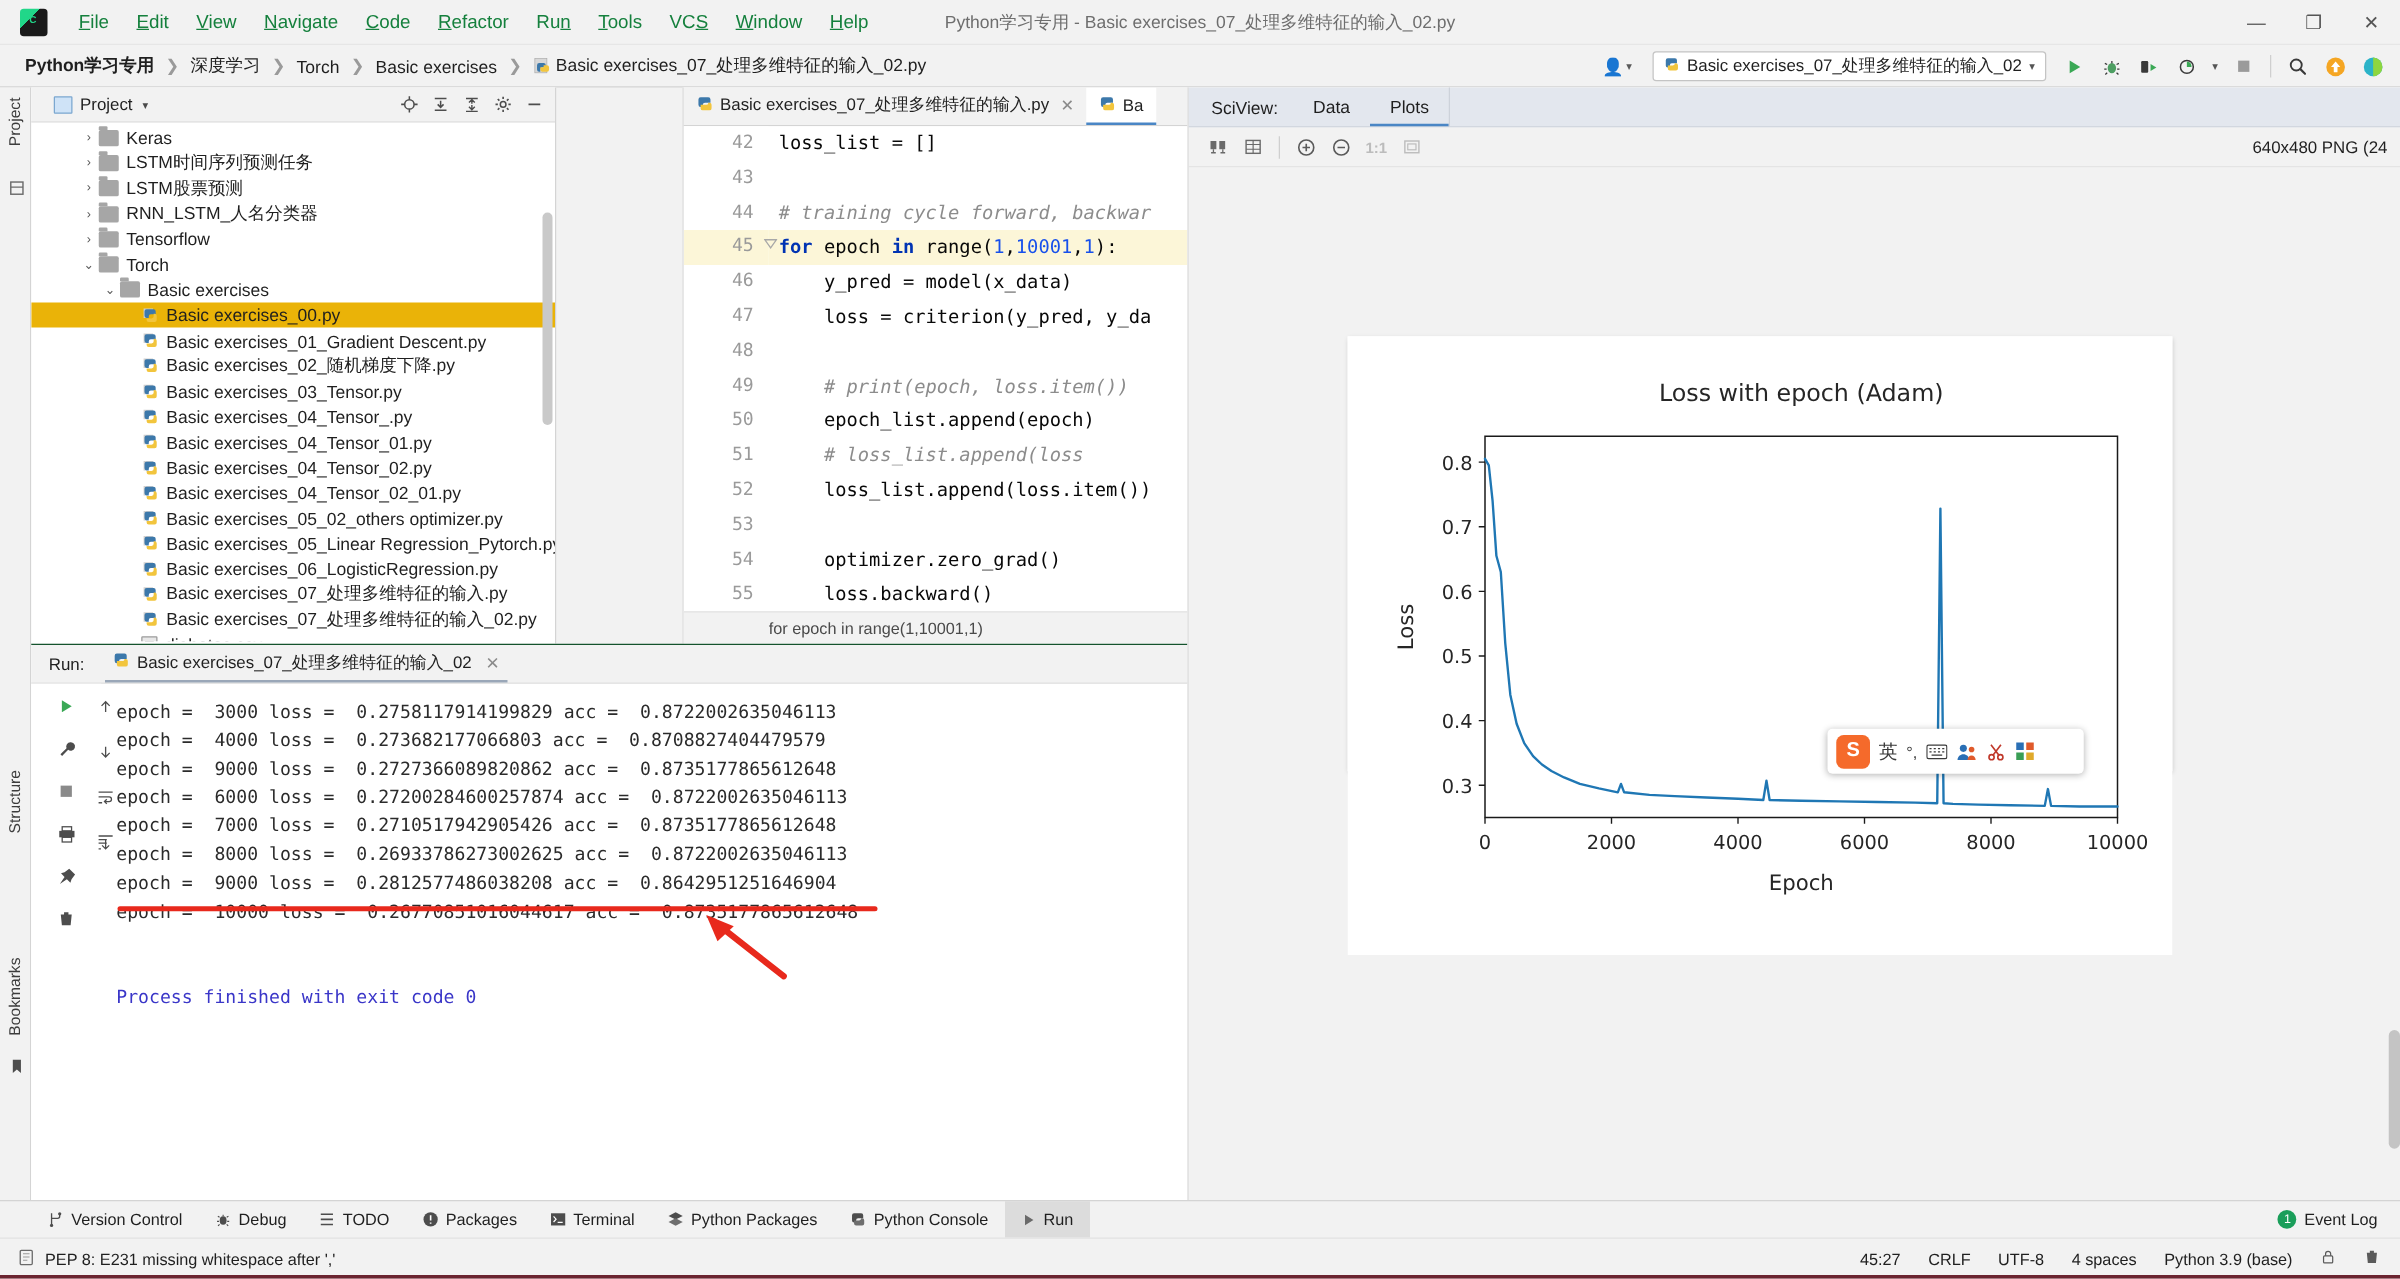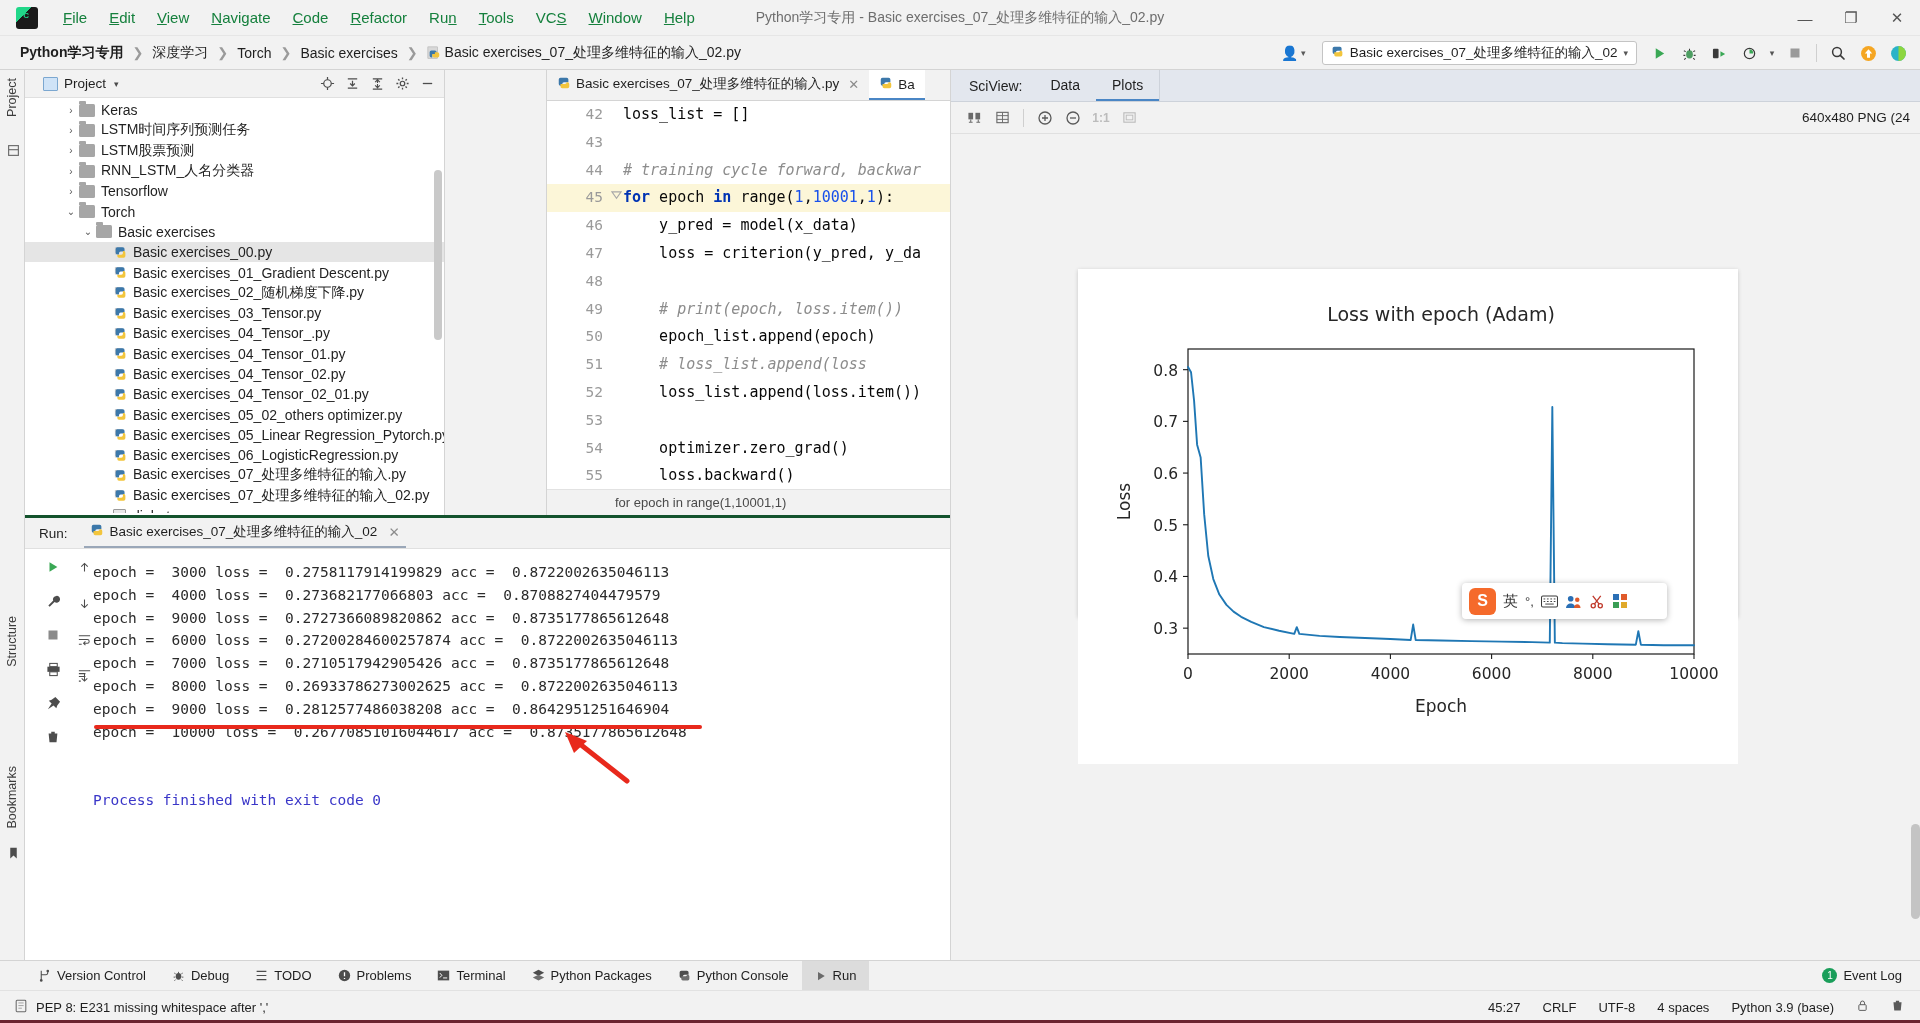--- a/index.html
+++ b/index.html
@@ -114,21 +114,21 @@
   .phi {
     width: 22px; height: 22px; display: flex; align-items: center;
     justify-content: center; color: #4d4d4d;
   }
 
   .tree { position: relative; padding-top: 2px; font-size: 14px; height: 415px; overflow: hidden; }
   .trow {
     display: flex; align-items: center; height: 20.3px; white-space: nowrap;
     padding-left: 4px; cursor: default;
   }
-  .trow.sel { background: #e5e5e5; }
+  .trow.sel { background: #eab308; }
   .arrow { width: 16px; text-align: center; color: #5a5a5a; font-size: 10px; flex:none; }
   .folder-ic {
     width: 16px; height: 13px; background: #a6a6a6; border-radius: 1.5px;
     margin-right: 6px; flex: none; position: relative;
   }
   .folder-ic::before {
     content: ""; position: absolute; left: 0; top: -3px; width: 7px; height: 3px;
     background: #a6a6a6; border-radius: 1px 1px 0 0;
   }
   .py-ic {
@@ -234,21 +234,21 @@
     background: #fff; box-shadow: 0 1px 4px rgba(0,0,0,.18);
   }
   .sv-scroll-v {
     position: absolute; right: 1px; top: 690px; width: 9px; height: 95px;
     background: #c4c4c4; border-radius: 5px;
   }
 
   
   .runpanel {
     position: absolute; left: 25px; top: 515px; width: 925px; height: 445px;
-    background: #fff; border-top: 3px solid #14532d;
+    background: #fff; border-top: 1px solid #14532d;
   }
   .run-head {
     height: 31px; background: #f2f2f2; display: flex; align-items: center;
     padding-left: 14px; border-bottom: 1px solid #e0e0e0;
   }
   .run-lbl { font-size: 13.5px; margin-right: 16px; }
   .run-tab {
     display: flex; align-items: center; gap: 6px; font-size: 13.5px;
     border-bottom: 2px solid #9aa7b8; padding: 4px 6px 5px 6px;
   }
@@ -976,21 +976,21 @@
       <svg width="13" height="13" viewBox="0 0 16 16">
           <path d="M2 3h12M2 8h12M2 13h12" stroke="#4d4d4d" stroke-width="1.5"></path>
         </svg>
       <span>TODO</span>
     </div>
     <div class="bb-item">
       <svg width="13" height="13" viewBox="0 0 16 16">
           <circle cx="8" cy="8" r="7" fill="#4d4d4d"></circle>
           <path d="M8 4v5M8 11v1.3" stroke="#fff" stroke-width="1.6"></path>
         </svg>
-      <span>Problems</span>
+      <span>Packages</span>
     </div>
     <div class="bb-item">
       <svg width="13" height="13" viewBox="0 0 16 16">
           <rect x="1" y="2" width="14" height="12" fill="#4d4d4d"></rect>
           <path d="M3.5 5 6 7.8 3.5 10.6M7.5 11h5" stroke="#fff" stroke-width="1.2" fill="none"></path>
         </svg>
       <span>Terminal</span>
     </div>
     <div class="bb-item">
       <svg width="13" height="13" viewBox="0 0 16 16">

